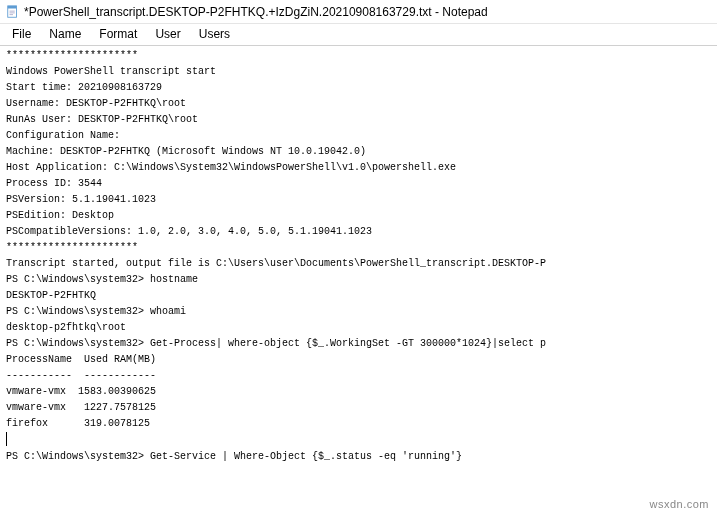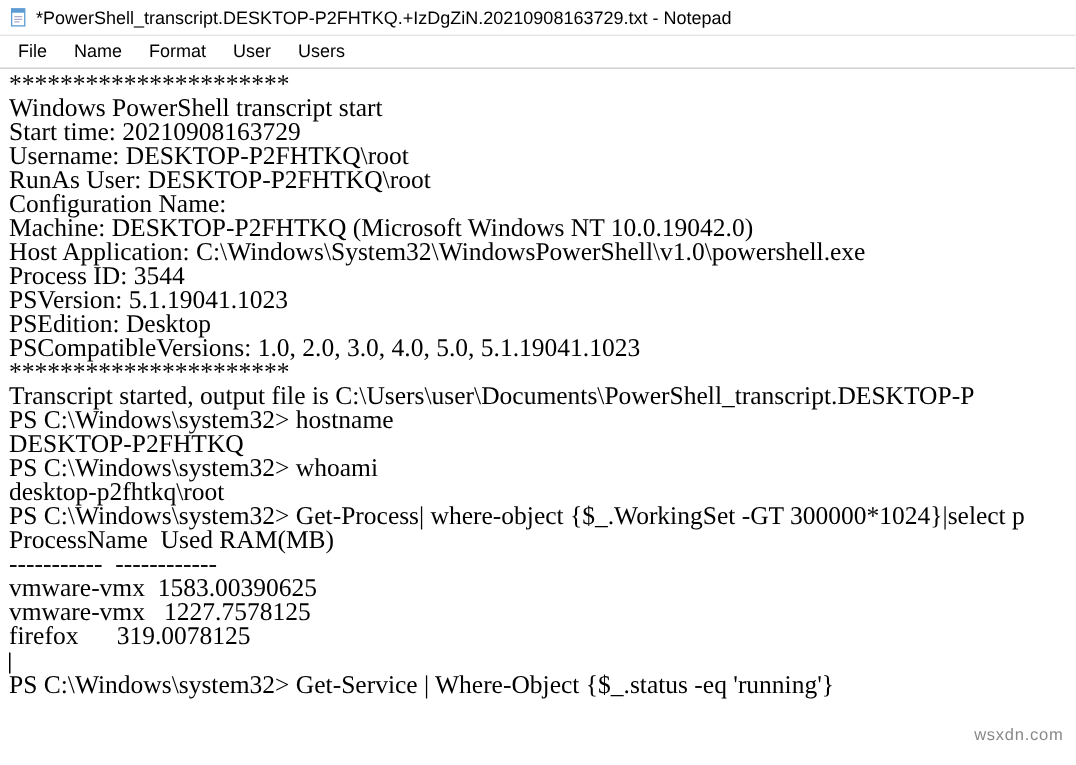--- a/index.html
+++ b/index.html
@@ -41,38 +41,38 @@
       border-bottom: 1px solid #d0d0d0;
     }
     .menubar-item {
       padding: 2px 8px;
       font-size: 12px;
       color: #000;
       cursor: default;
     }
     .content {
       padding: 2px 6px 2px 6px;
-      font-family: Liberation Serif, serif;
-      font-size: 17px;
+      font-family: Liberation Mono, monospace;
+      font-size: 10px;
       line-height: 16px;
       color: #000;
       white-space: pre;
       overflow: hidden;
       height: calc(100% - 46px);
     }
     .caret {
       display: inline-block;
       width: 1px;
       height: 14px;
       background: #000;
       vertical-align: text-bottom;
     }
     .watermark {
       position: absolute;
-      bottom: 14px;
+      bottom: 0;
       right: 8px;
       font-family: "Segoe UI", sans-serif;
       font-size: 11px;
       color: #888;
       letter-spacing: 0.5px;
     }
   </style>
 </head>
 <body>
 

